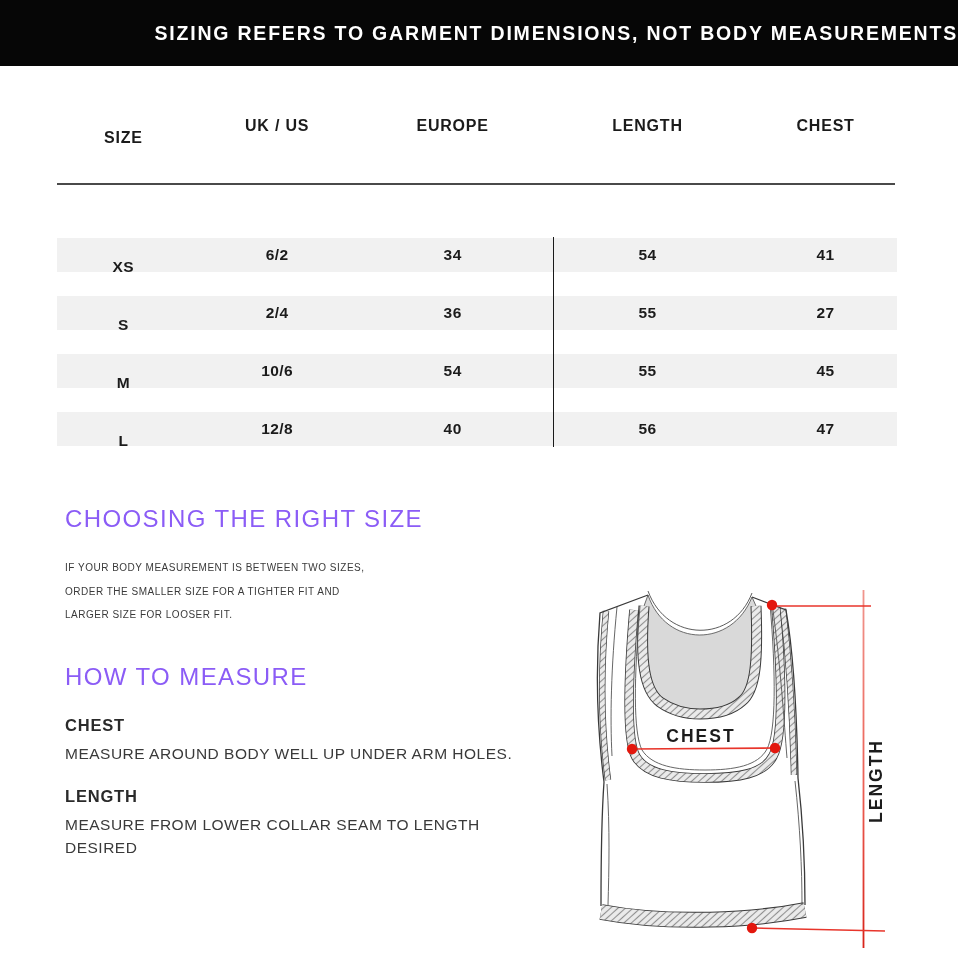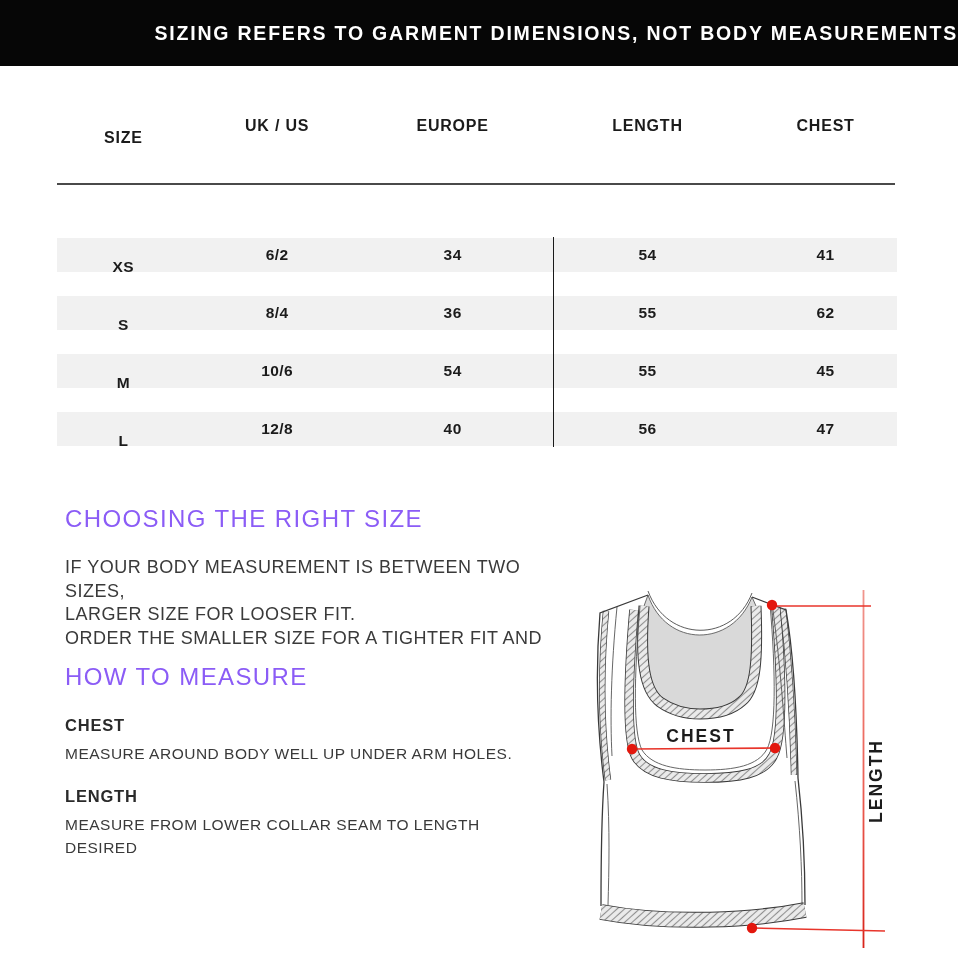--- a/index.html
+++ b/index.html
@@ -40,21 +40,21 @@
     position:absolute;left:553px;top:237px;width:1px;height:210px;background:#1a1a1a;
   }
   
   .h1{
     position:absolute;left:65px;font-size:24px;font-weight:400;
     letter-spacing:1.4px;color:#8b5cf6;white-space:nowrap;
   }
   .h-choose{top:505px;} .h-how{top:663px;}
   .para{
     position:absolute;left:65px;top:556px;width:520px;
-    font-size:18px;line-height:23.5px;letter-spacing:.5px;color:#3a3a3a;
+    font-size:10px;line-height:23.5px;letter-spacing:.5px;color:#3a3a3a;
   }
   .sub{
     position:absolute;left:65px;font-size:16.5px;font-weight:700;
     letter-spacing:.8px;color:#2a2a2a;white-space:nowrap;
   }
   .sub-chest{top:716px;} .sub-length{top:787px;}
   .body-line{
     position:absolute;left:65px;font-size:15.5px;line-height:23.5px;
     letter-spacing:.5px;color:#3a3a3a;white-space:nowrap;
   }
@@ -82,24 +82,24 @@
 <div class="tbl-rows">
   <div class="tbl-row">
     <div class="cell c1">XS</div>
     <div class="cell c2">6/2</div>
     <div class="cell c3">34</div>
     <div class="cell c4">54</div>
     <div class="cell c5">41</div>
   </div>
   <div class="tbl-row">
     <div class="cell c1">S</div>
-    <div class="cell c2">8/4</div>
+    <div class="cell c2">2/4</div>
     <div class="cell c3">36</div>
     <div class="cell c4">55</div>
-    <div class="cell c5">62</div>
+    <div class="cell c5">27</div>
   </div>
   <div class="tbl-row">
     <div class="cell c1">M</div>
     <div class="cell c2">10/6</div>
     <div class="cell c3">54</div>
     <div class="cell c4">55</div>
     <div class="cell c5">45</div>
   </div>
   <div class="tbl-row">
     <div class="cell c1">L</div>
@@ -107,22 +107,22 @@
     <div class="cell c3">40</div>
     <div class="cell c4">56</div>
     <div class="cell c5">47</div>
   </div>
 </div>
 <div class="tbl-vline"></div>
 
 <div class="h1 h-choose">CHOOSING THE RIGHT SIZE</div>
 <div class="para">
   <div>IF YOUR BODY MEASUREMENT IS BETWEEN TWO SIZES,</div>
+  <div>ORDER THE SMALLER SIZE FOR A TIGHTER FIT AND</div>
   <div>LARGER SIZE FOR LOOSER FIT.</div>
-  <div>ORDER THE SMALLER SIZE FOR A TIGHTER FIT AND</div>
 </div>
 
 <div class="h1 h-how">HOW TO MEASURE</div>
 <div class="sub sub-chest">CHEST</div>
 <div class="body-line t-chest">MEASURE AROUND BODY WELL UP UNDER ARM HOLES.</div>
 <div class="sub sub-length">LENGTH</div>
 <div class="body-line t-len1">MEASURE FROM LOWER COLLAR SEAM TO LENGTH</div>
 <div class="body-line t-len2">DESIRED</div>
 
 <div class="diagram">

